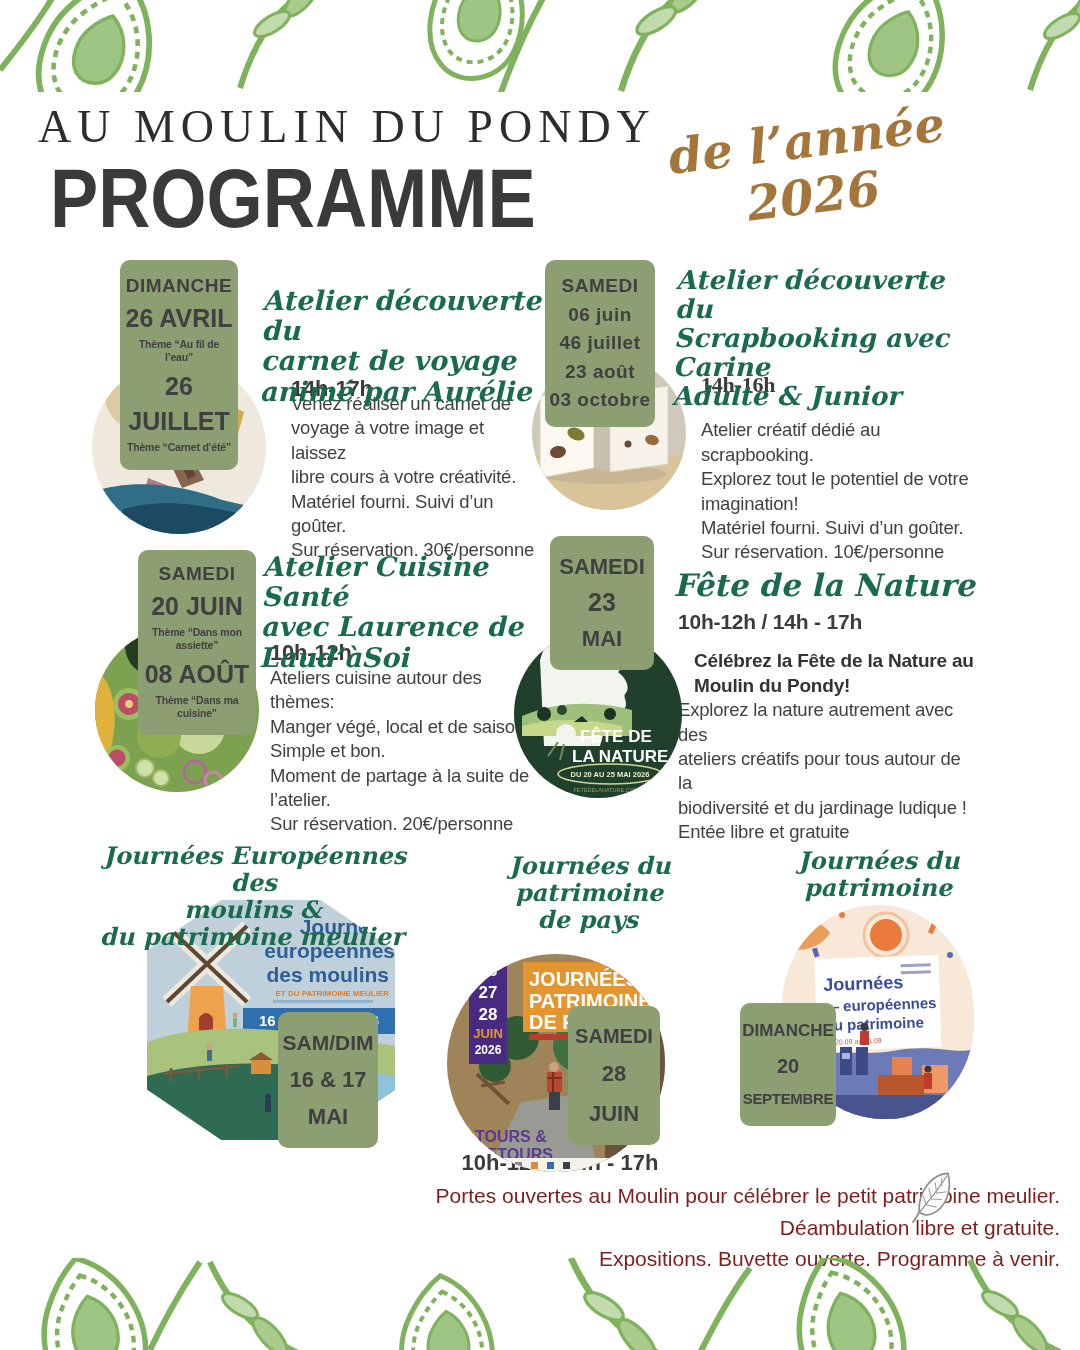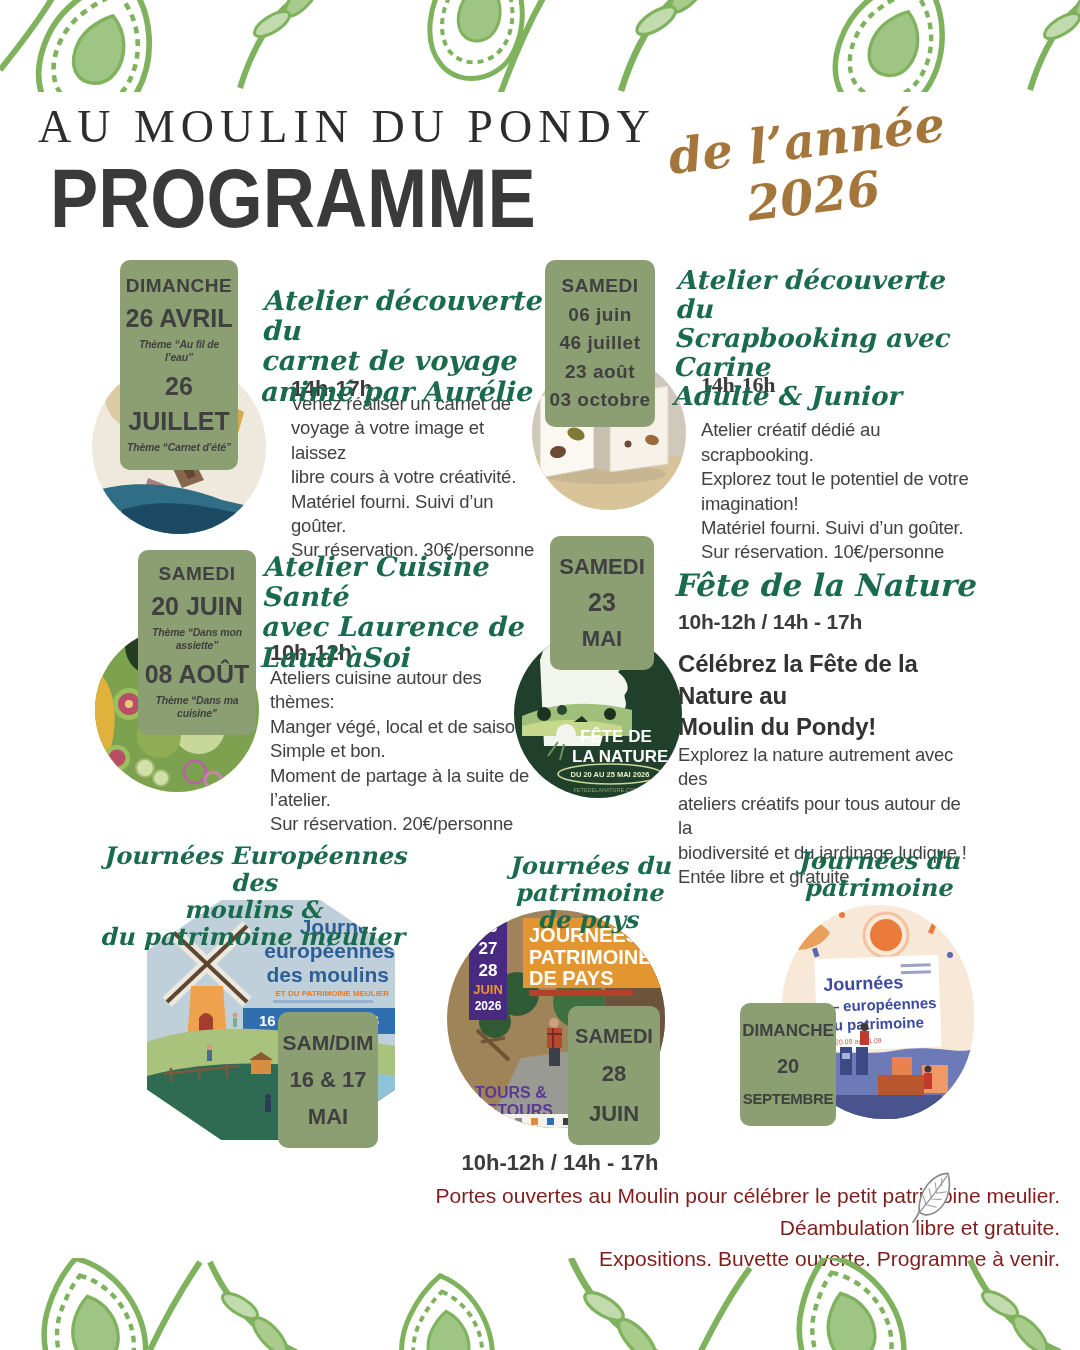--- a/index.html
+++ b/index.html
@@ -27,21 +27,21 @@
     font-size:48px; color:#a5763c; transform:rotate(-7deg);
   }
 
   
   .badge {
     background:#8c9f73; border-radius:10px; color:#404040; text-align:center;
     font-weight:700; z-index:3; padding:12px 4px;
   }
   .b-day   { font-size:19px; letter-spacing:.5px; line-height:1.5; }
   .b-date  { font-size:25px; line-height:1.4; }
-  .b-theme { font-size:10.5px; line-height:1.3; margin:2px 0 4px; letter-spacing:-.2px;font-style:italic; }
+  .b-theme { font-size:10.5px; line-height:1.3; margin:2px 0 4px; letter-spacing:-.2px; }
   .b-mid   { font-size:22px; line-height:1.7; }
 
   .script-title {
     font-family:"DejaVu Serif", serif; font-style:italic; font-weight:700;
     color:#1a6b4e; font-size:27px; line-height:1.12; white-space:pre-line;
     transform:skewX(-2deg); z-index:2;
   }
   .time { font-weight:700; font-size:22px; color:#3b3b3b; letter-spacing:-.2px; }
   .desc { font-size:18.5px; line-height:1.32; letter-spacing:-.2px; color:#424242; white-space:pre-line; }
   .photo { border-radius:50%; overflow:hidden; z-index:1; }
@@ -216,21 +216,21 @@
     </svg>
   </div>
   <div class="abs badge" style="left:550px;top:536px;width:104px;">
     <div class="b-mid">SAMEDI</div>
     <div class="b-date">23</div>
     <div class="b-mid">MAI</div>
   </div>
   <div class="abs script-title" style="left:676px;top:568px;font-size:31px;">Fête de la Nature</div>
   <div class="abs time" style="left:678px;top:610px;font-size:21px;">10h-12h / 14h - 17h</div>
   <div class="abs" style="left:678px;top:648px;width:300px;">
-    <div class="desc lead-bold" style="font-size:24px;color:#333;">Célébrez la Fête de la Nature au
+    <div class="desc lead-bold" style="font-size:19px;color:#333;margin-left:16px;">Célébrez la Fête de la Nature au
 Moulin du Pondy!</div>
     <div class="desc">Explorez la nature autrement avec des
 ateliers créatifs pour tous autour de la
 biodiversité et du jardinage ludique !
 Entée libre et gratuite</div>
   </div>
 
   <div class="abs script-title center" style="left:95px;top:843px;width:320px;font-size:24px;">Journées Européennes des
 moulins &amp;
 du patrimoine meulier</div>
@@ -283,21 +283,21 @@
     </svg>
   </div>
   <div class="abs badge" style="left:278px;top:1012px;width:100px;padding:13px 2px;">
     <div style="font-size:21px;line-height:1.7;">SAM/DIM</div>
     <div style="font-size:22px;line-height:1.7;">16 &amp; 17</div>
     <div style="font-size:22px;line-height:1.7;">MAI</div>
   </div>
 
   <div class="abs script-title center" style="left:438px;top:853px;width:305px;font-size:24px;">Journées du patrimoine
 de pays</div>
-  <div class="abs photo" style="left:447px;top:910px;width:218px;height:218px;">
+  <div class="abs photo" style="left:447px;top:954px;width:218px;height:218px;">
     <svg width="218" height="218" viewBox="0 0 218 218">
       <rect width="218" height="218" fill="#a08459"></rect>
       <rect x="158" width="60" height="218" fill="#6b533c"></rect>
       <rect x="168" y="60" width="12" height="16" fill="#4a3a2a"></rect>
       <rect x="188" y="100" width="12" height="16" fill="#4a3a2a"></rect>
       <rect x="80" y="14" width="70" height="44" fill="#cfd9da"></rect>
       <rect x="98" y="24" width="24" height="50" fill="#cbb590"></rect>
       <rect x="106" y="32" width="8" height="12" rx="4" fill="#7a6a50"></rect>
       <rect x="86" y="40" width="9" height="28" fill="#b9a27c"></rect>
       <circle cx="70" cy="84" r="22" fill="#2f5a33"></circle>

